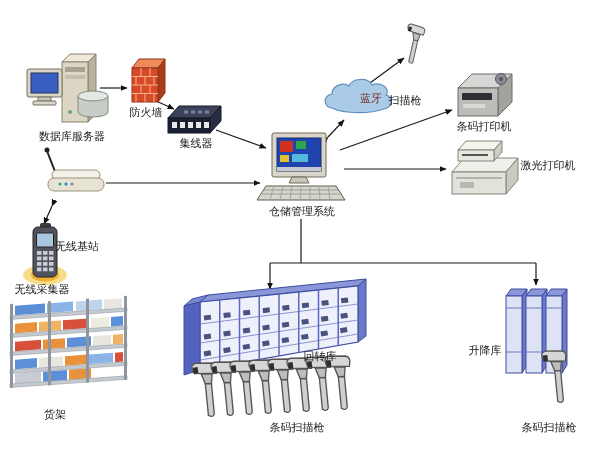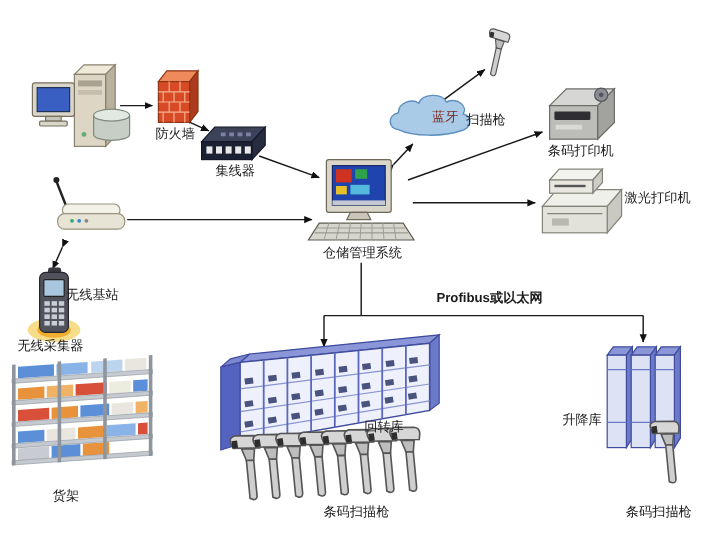--- a/index.html
+++ b/index.html
@@ -225,29 +225,29 @@
       <polygon points="562,296 567,289 567,365 562,373" fill="#6b79c8" stroke="#3f4c9e"></polygon>
       <rect x="546" y="296" width="16" height="77" fill="#dde2f4" stroke="#3f4c9e"></rect>
       <path d="M546,308 h16 M546,352 h16" stroke="#6b79c8"></path>
     </g>
 
     <g>
       <use href="#gun" transform="translate(540,350) rotate(-8) scale(1.3)"></use>
     </g>
   </svg>
 
+  <div class="lbl" style="left:24px;top:130px;width:96px;">数据库服务器</div>
   <div class="lbl" style="left:124px;top:106px;width:44px;text-align:center;">防火墙</div>
   <div class="lbl" style="left:174px;top:137px;width:44px;">集线器</div>
   <div class="lbl cloudtxt" style="left:356px;top:92px;width:30px;">蓝牙</div>
   <div class="lbl" style="left:381px;top:66px;width:48px;margin-top:28px;">扫描枪</div>
   <div class="lbl" style="left:454px;top:120px;width:60px;">条码打印机</div>
   <div class="lbl" style="left:519px;top:159px;width:58px;">激光打印机</div>
   <div class="lbl" style="left:264px;top:205px;width:76px;">仓储管理系统</div>
   <div class="lbl" style="left:52px;top:196px;width:50px;margin-top:44px;">无线基站</div>
   <div class="lbl" style="left:12px;top:283px;width:60px;">无线采集器</div>
   <div class="lbl" style="left:40px;top:408px;width:30px;">货架</div>
   <div class="lbl" style="left:301px;top:350px;width:38px;">回转库</div>
   <div class="lbl" style="left:266px;top:421px;width:62px;">条码扫描枪</div>
   <div class="lbl" style="left:466px;top:344px;width:38px;">升降库</div>
   <div class="lbl" style="left:518px;top:421px;width:62px;">条码扫描枪</div>
-  <div class="lbl bold" style="left:360px;top:243px;width:96px;">Profibus或以太网</div>
 
 </div>
 
 </body></html>

